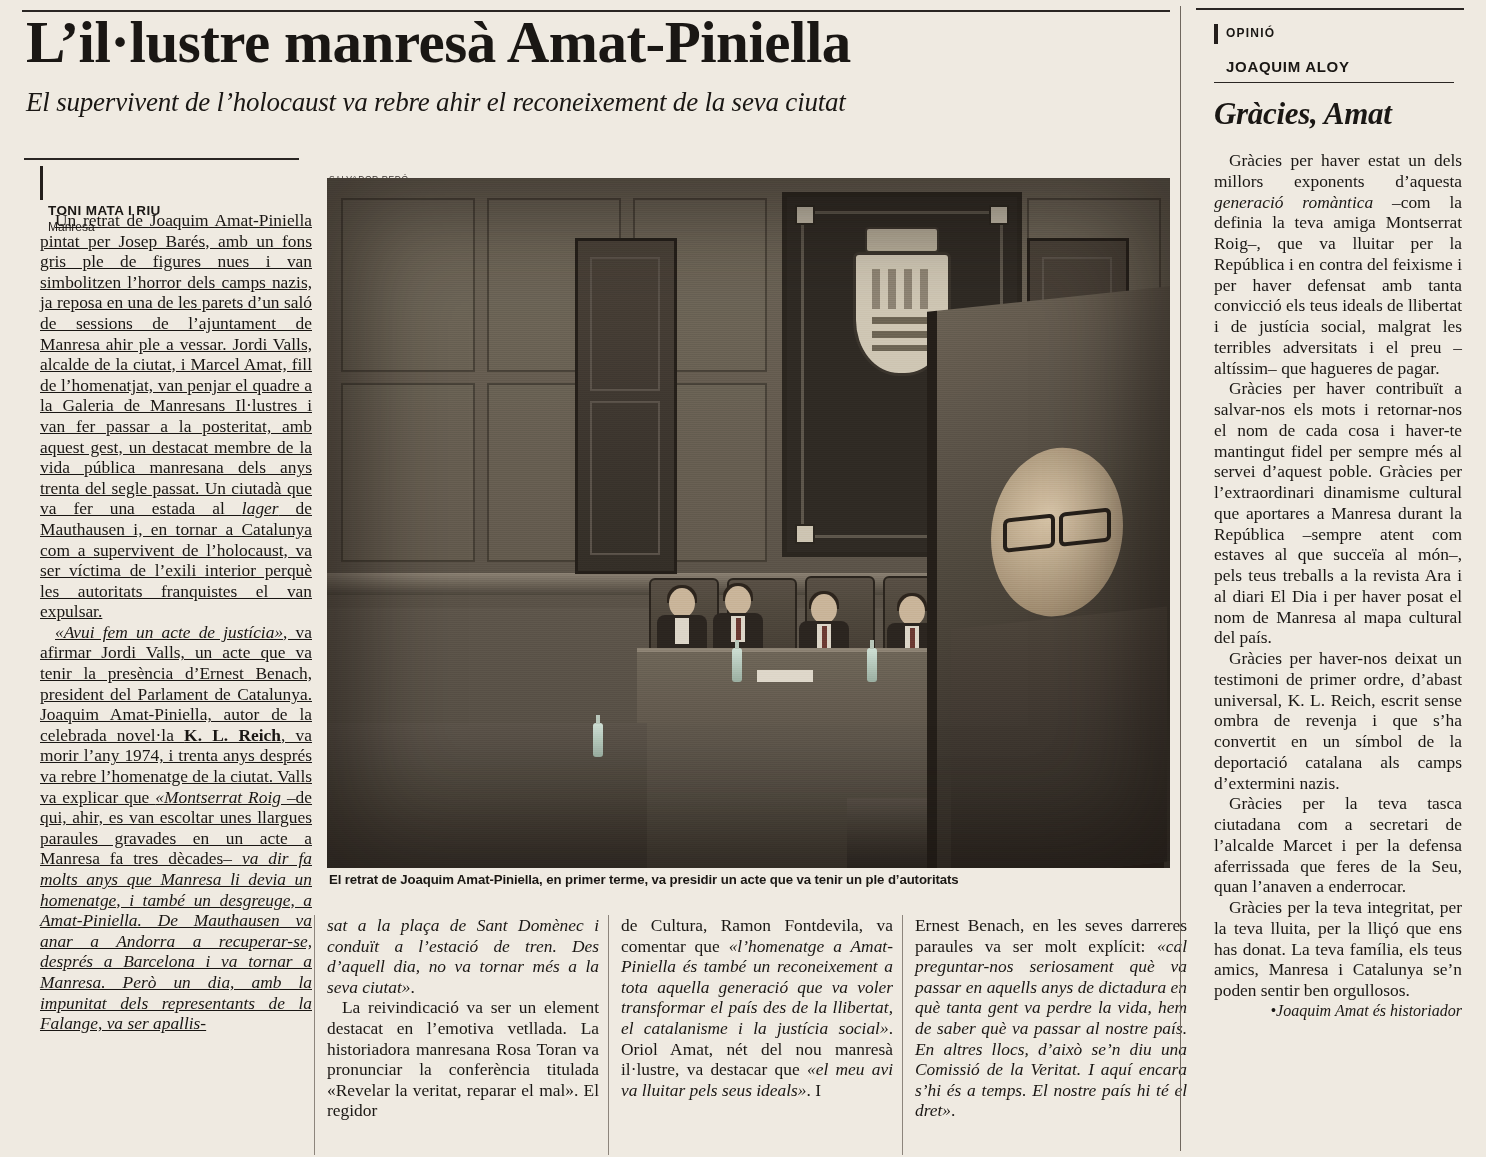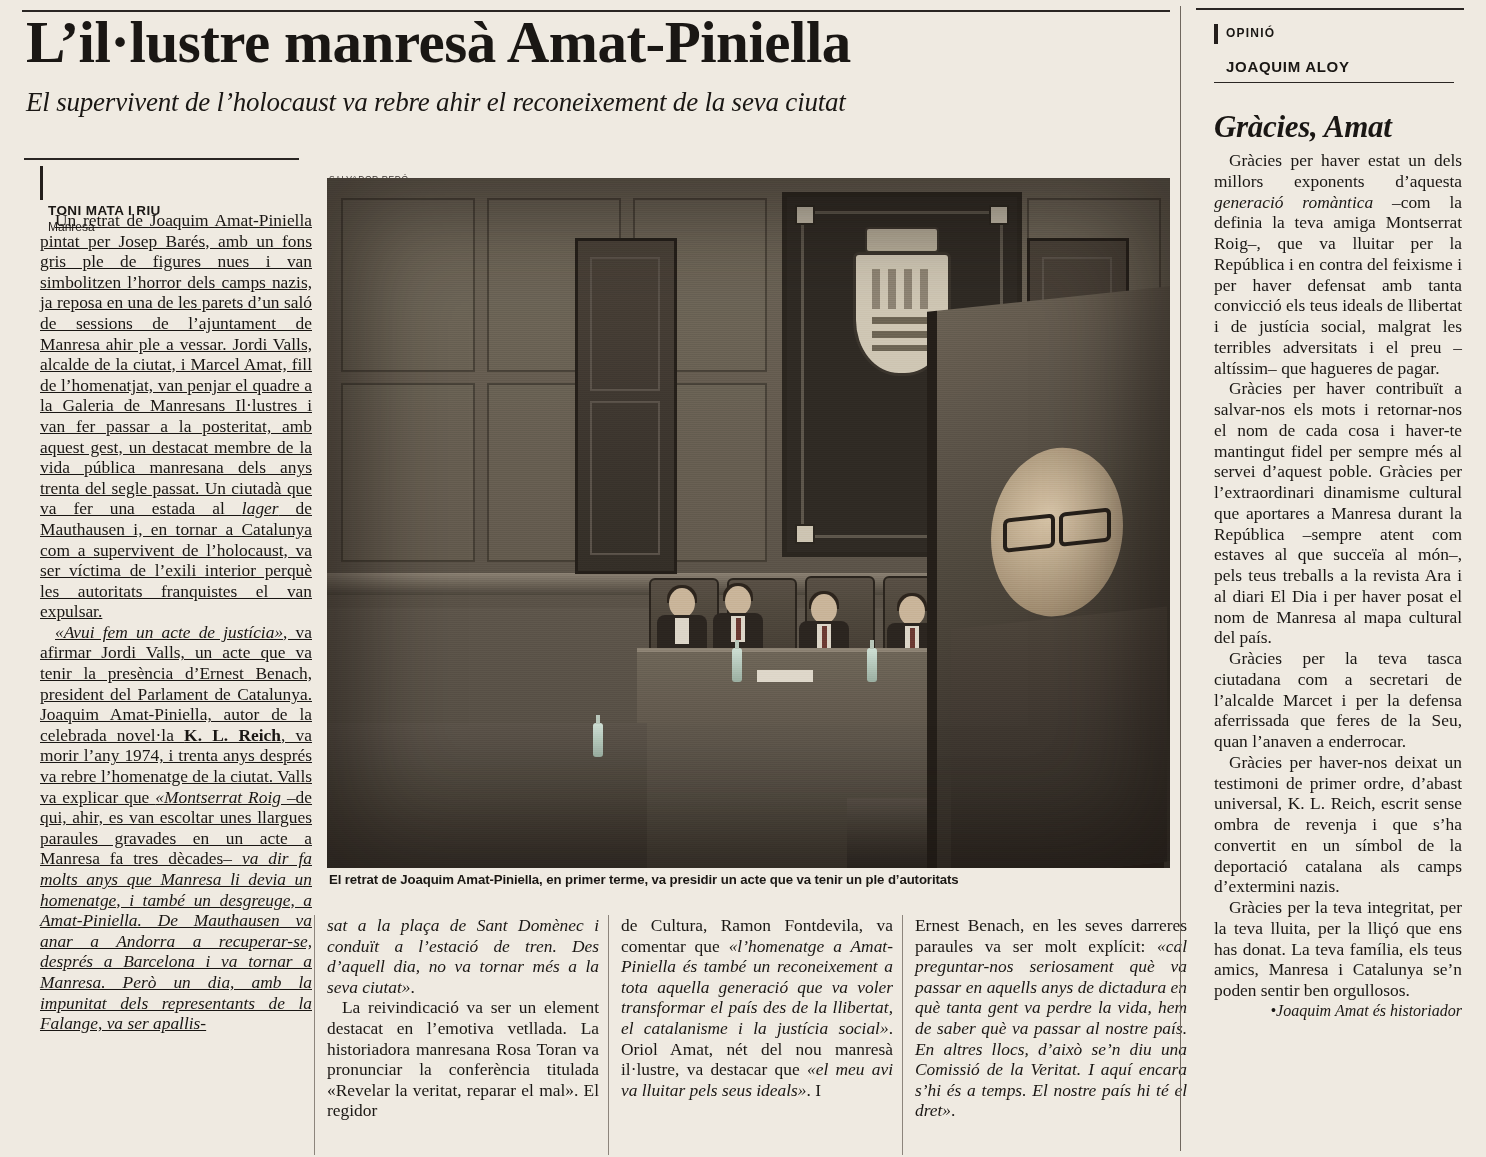--- a/index.html
+++ b/index.html
@@ -46,21 +46,21 @@
   
   .vsep{position:absolute;width:0;border-left:1px solid #8d857c;}
 
   
   .opinion{position:absolute;left:1196px;top:0;width:268px;height:1157px;}
   .op-topbar{position:absolute;left:0;top:8px;width:268px;height:0;border-top:2px solid #2a2623;}
   .op-kicker{position:absolute;left:30px;top:26px;font-family:"Liberation Sans",sans-serif;font-weight:bold;font-size:12px;letter-spacing:1.2px;color:#1a1714;}
   .op-kicker-bar{position:absolute;left:18px;top:24px;width:4px;height:20px;background:#241f1c;}
   .op-author{position:absolute;left:30px;top:58px;font-family:Liberation Sans, sans-serif;font-weight:bold;font-size:15px;letter-spacing:0.7px;}
   .op-rule{position:absolute;left:18px;top:82px;width:240px;height:0;border-top:1px solid #2a2623;}
-  .op-title{position:absolute;left:18px;top:96px;width:250px;font-family:"Liberation Serif",serif;font-style:italic;font-weight:bold;font-size:31px;letter-spacing:-0.3px;margin-top:13px;}
+  .op-title{position:absolute;left:18px;top:96px;width:250px;font-family:"Liberation Serif",serif;font-style:italic;font-weight:bold;font-size:31px;letter-spacing:-0.3px;}
   .op-body{position:absolute;left:18px;top:150px;width:248px;font-size:17.4px;line-height:20.75px;text-align:justify;}
   .op-body p{margin:0;text-indent:15px;}
   .op-sign{margin-top:2px;text-align:right;text-indent:0;font-style:italic;font-size:16px;}
 
   
   .ph-bg{position:absolute;inset:0;background:
       linear-gradient(180deg,#7d7468 0%,#6b6256 38%,#5d554a 64%,#514a40 100%);}
   .ph-panelwall{position:absolute;left:0;top:0;width:843px;height:430px;
       background:linear-gradient(180deg,#6f6659,#5a5247);}
   
@@ -283,20 +283,20 @@
     <div class="op-topbar"></div>
     <div class="op-kicker-bar"></div>
     <div class="op-kicker">OPINIÓ</div>
     <div class="op-author">JOAQUIM ALOY</div>
     <div class="op-rule"></div>
     <div class="op-title">Gràcies, Amat</div>
 
     <div class="op-body">
       <p>Gràcies per haver estat un dels millors exponents d’aquesta <em>generació romàntica</em> –com la definia la teva amiga Montserrat Roig–, que va lluitar per la República i en contra del feixisme i per haver defensat amb tanta convicció els teus ideals de llibertat i de justícia social, malgrat les terribles adversitats i el preu –altíssim– que hagueres de pagar.</p>
       <p>Gràcies per haver contribuït a salvar-nos els mots i retornar-nos el nom de cada cosa i haver-te mantingut fidel per sempre més al servei d’aquest poble. Gràcies per l’extraordinari dinamisme cultural que aportares a Manresa durant la República –sempre atent com estaves al que succeïa al món–, pels teus treballs a la revista Ara i al diari El Dia i per haver posat el nom de Manresa al mapa cultural del país.</p>
+      <p>Gràcies per haver-nos deixat un testimoni de primer ordre, d’abast universal, K. L. Reich, escrit sense ombra de revenja i que s’ha convertit en un símbol de la deportació catalana als camps d’extermini nazis.</p>
       <p>Gràcies per la teva tasca ciutadana com a secretari de l’alcalde Marcet i per la defensa aferrissada que feres de la Seu, quan l’anaven a enderrocar.</p>
-      <p>Gràcies per haver-nos deixat un testimoni de primer ordre, d’abast universal, K. L. Reich, escrit sense ombra de revenja i que s’ha convertit en un símbol de la deportació catalana als camps d’extermini nazis.</p>
       <p>Gràcies per la teva integritat, per la teva lluita, per la lliçó que ens has donat. La teva família, els teus amics, Manresa i Catalunya se’n poden sentir ben orgullosos.</p>
       <p class="op-sign">•Joaquim Amat és historiador</p>
     </div>
   </div>
 
 </div>
 
 </body></html>

